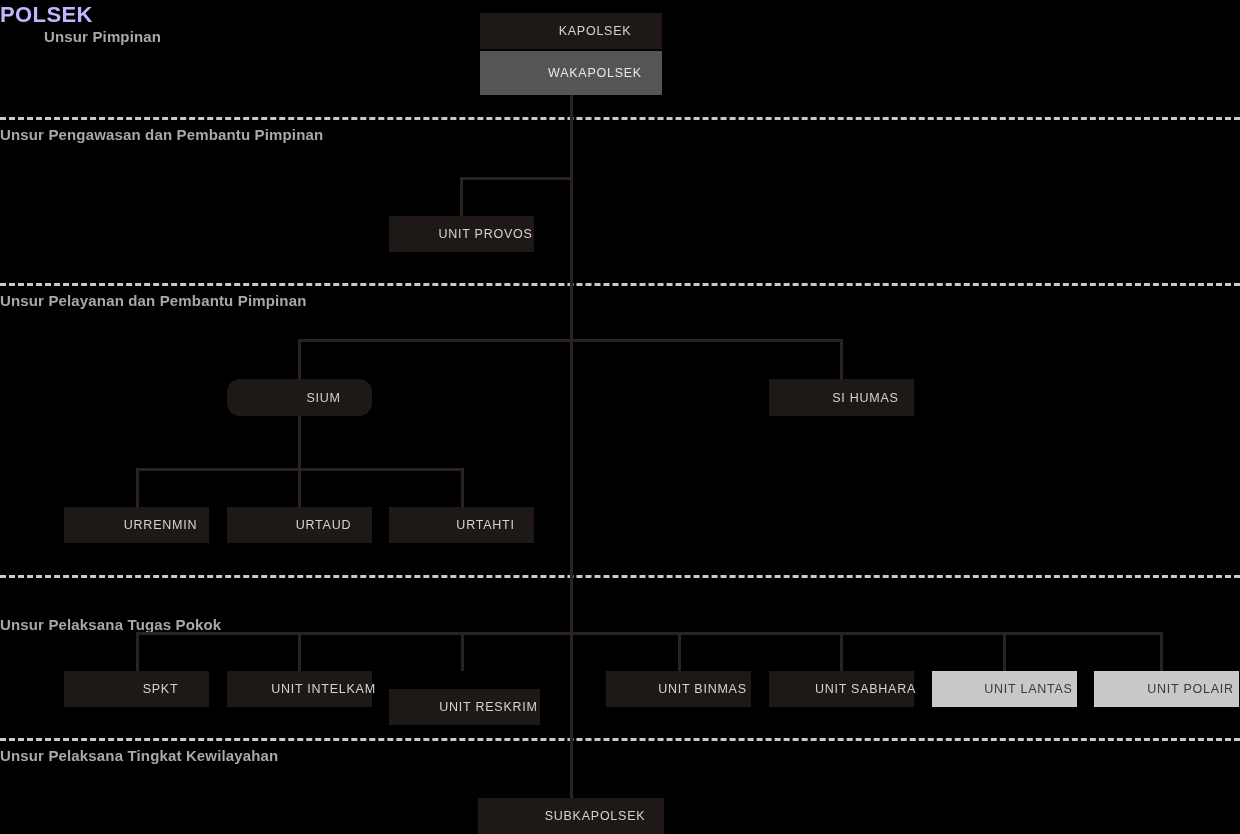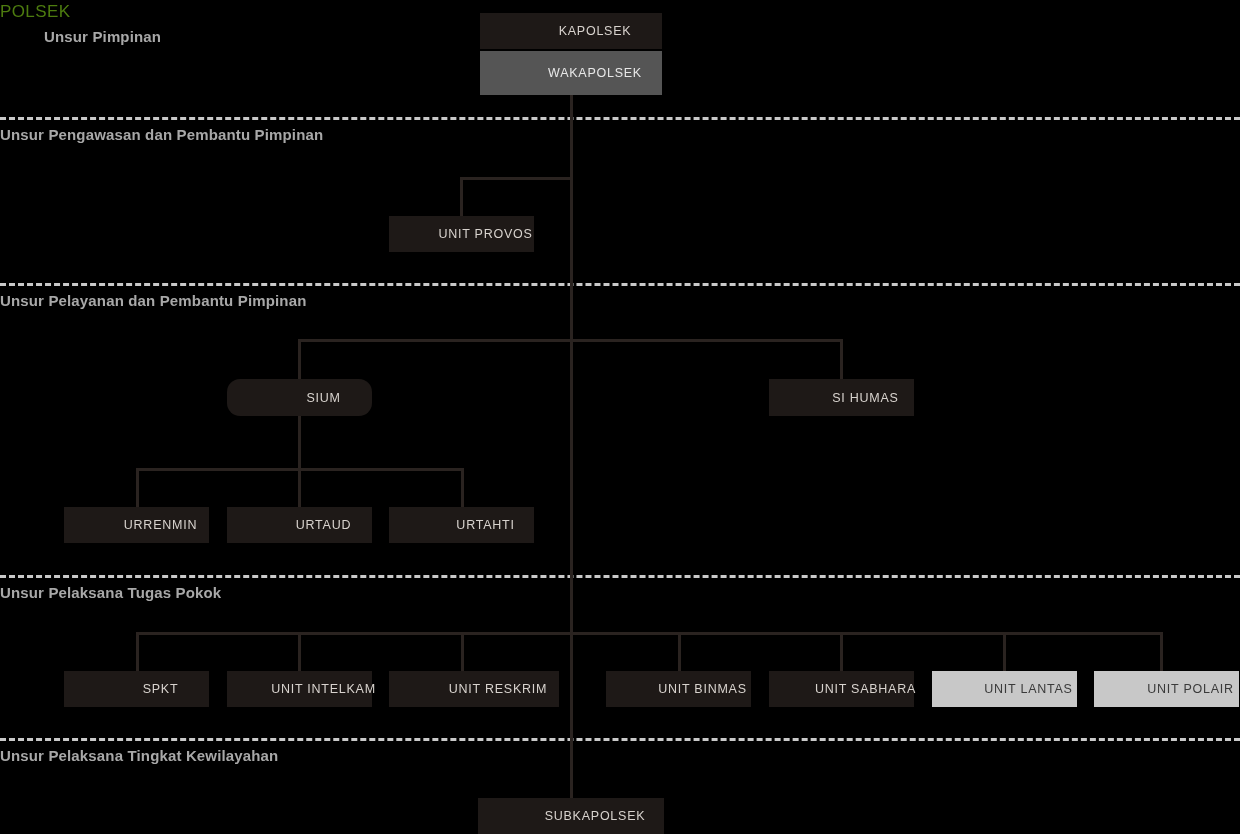--- a/index.html
+++ b/index.html
@@ -15,24 +15,24 @@
     position: relative;
     width: 1240px;
     height: 834px;
     background: #000000;
     overflow: hidden;
   }
 
   
   .doc-title {
     position: absolute;
-    font-weight: normal;
-    font-size: 17px;
+    font-weight: bold;
+    font-size: 22px;
     letter-spacing: 0.4px;
-    color: #4d7c0f;
+    color: #c4b5fd;
     white-space: nowrap;
   }
   .section-label {
     position: absolute;
     font-weight: bold;
     font-size: 15px;
     letter-spacing: 0.15px;
     color: #a8a8a8;
     white-space: nowrap;
   }
@@ -95,21 +95,21 @@
       <div class="divider" style="top: 117px;"></div>
       <div class="divider" style="top: 283px;"></div>
       <div class="divider" style="top: 575px;"></div>
       <div class="divider" style="top: 738px;"></div>
     </div>
 
   <div id="sections-layer">
       <div class="section-label" style="left: 0px; top: 28px; margin-left: 44px;">Unsur Pimpinan</div>
       <div class="section-label" style="left: 0px; top: 126px;">Unsur Pengawasan dan Pembantu Pimpinan</div>
       <div class="section-label" style="left: 0px; top: 292px;">Unsur Pelayanan dan Pembantu Pimpinan</div>
-      <div class="section-label" style="left: 0px; top: 584px;">Unsur Pelaksana Tugas Pokok</div>
+      <div class="section-label" style="left: 0px; top: 616px;">Unsur Pelaksana Tugas Pokok</div>
       <div class="section-label" style="left: 0px; top: 747px;">Unsur Pelaksana Tingkat Kewilayahan</div>
     </div>
 
   <div id="connectors-layer">
       <div class="vline" style="left: 570px; top: 86px; height: 712px;"></div>
       <div class="vline" style="left: 460px; top: 177px; height: 39px;"></div>
       <div class="vline" style="left: 298px; top: 339px; height: 40px;"></div>
       <div class="vline" style="left: 840px; top: 339px; height: 40px;"></div>
       <div class="vline" style="left: 298px; top: 416px; height: 91px;"></div>
       <div class="vline" style="left: 136px; top: 468px; height: 39px;"></div>
@@ -132,21 +132,21 @@
       <div class="node dark" style="left: 480px; top: 13px; width: 182px; height: 36px;">KAPOLSEK</div>
       <div class="node mid" style="left: 480px; top: 51px; width: 182px; height: 44px;">WAKAPOLSEK</div>
       <div class="node dark" style="left: 389px; top: 216px; width: 145px; height: 36px;">UNIT PROVOS</div>
       <div class="node dark" style="left: 227px; top: 379px; width: 145px; height: 37px; border-radius: 13px;">SIUM</div>
       <div class="node dark" style="left: 769px; top: 379px; width: 145px; height: 37px;">SI HUMAS</div>
       <div class="node dark" style="left: 64px; top: 507px; width: 145px; height: 36px;">URRENMIN</div>
       <div class="node dark" style="left: 227px; top: 507px; width: 145px; height: 36px;">URTAUD</div>
       <div class="node dark" style="left: 389px; top: 507px; width: 145px; height: 36px;">URTAHTI</div>
       <div class="node dark" style="left: 64px; top: 671px; width: 145px; height: 36px;">SPKT</div>
       <div class="node dark" style="left: 227px; top: 671px; width: 145px; height: 36px;">UNIT INTELKAM</div>
-      <div class="node dark" style="left: 389px; top: 671px; width: 170px; height: 36px;">UNIT RESKRIM</div>
+      <div class="node dark" style="left: 389px; top: 689px; width: 151px; height: 36px;">UNIT RESKRIM</div>
       <div class="node dark" style="left: 606px; top: 671px; width: 145px; height: 36px;">UNIT BINMAS</div>
       <div class="node dark" style="left: 769px; top: 671px; width: 145px; height: 36px;">UNIT SABHARA</div>
       <div class="node light" style="left: 932px; top: 671px; width: 145px; height: 36px;">UNIT LANTAS</div>
       <div class="node light" style="left: 1094px; top: 671px; width: 145px; height: 36px;">UNIT POLAIR</div>
       <div class="node dark" style="left: 478px; top: 798px; width: 186px; height: 36px;">SUBKAPOLSEK</div>
     </div>
 
 </div>
 
 </body></html>

